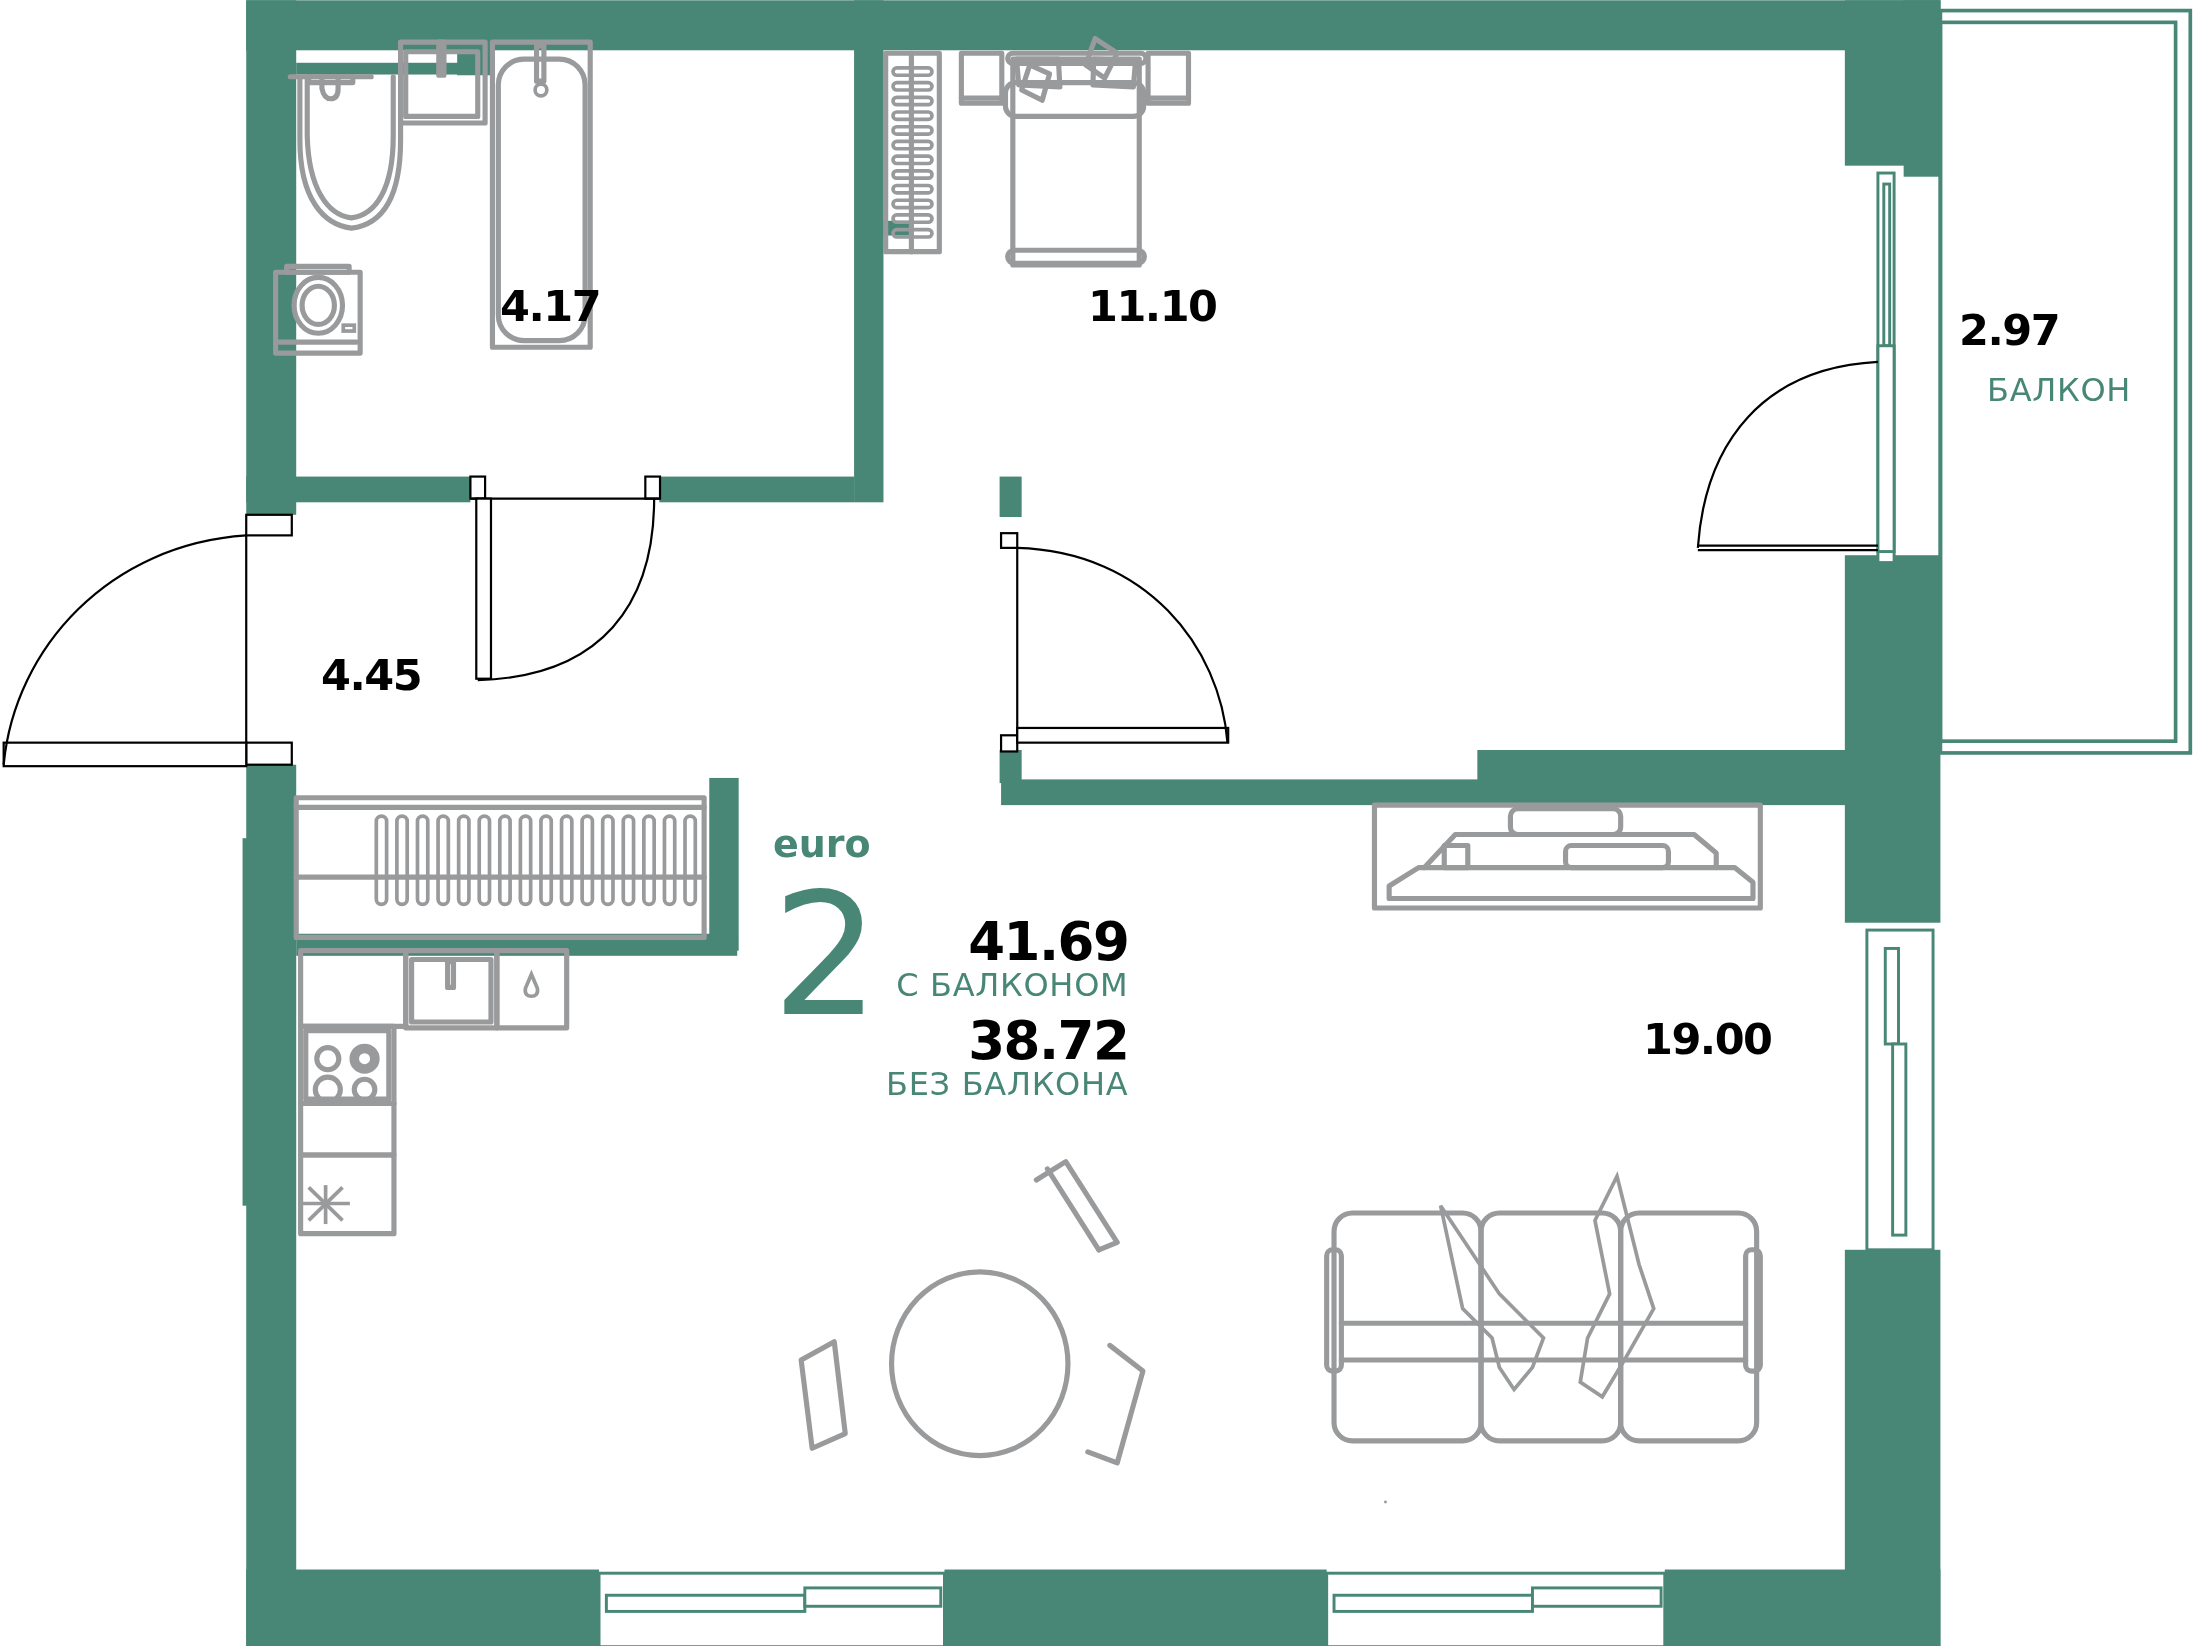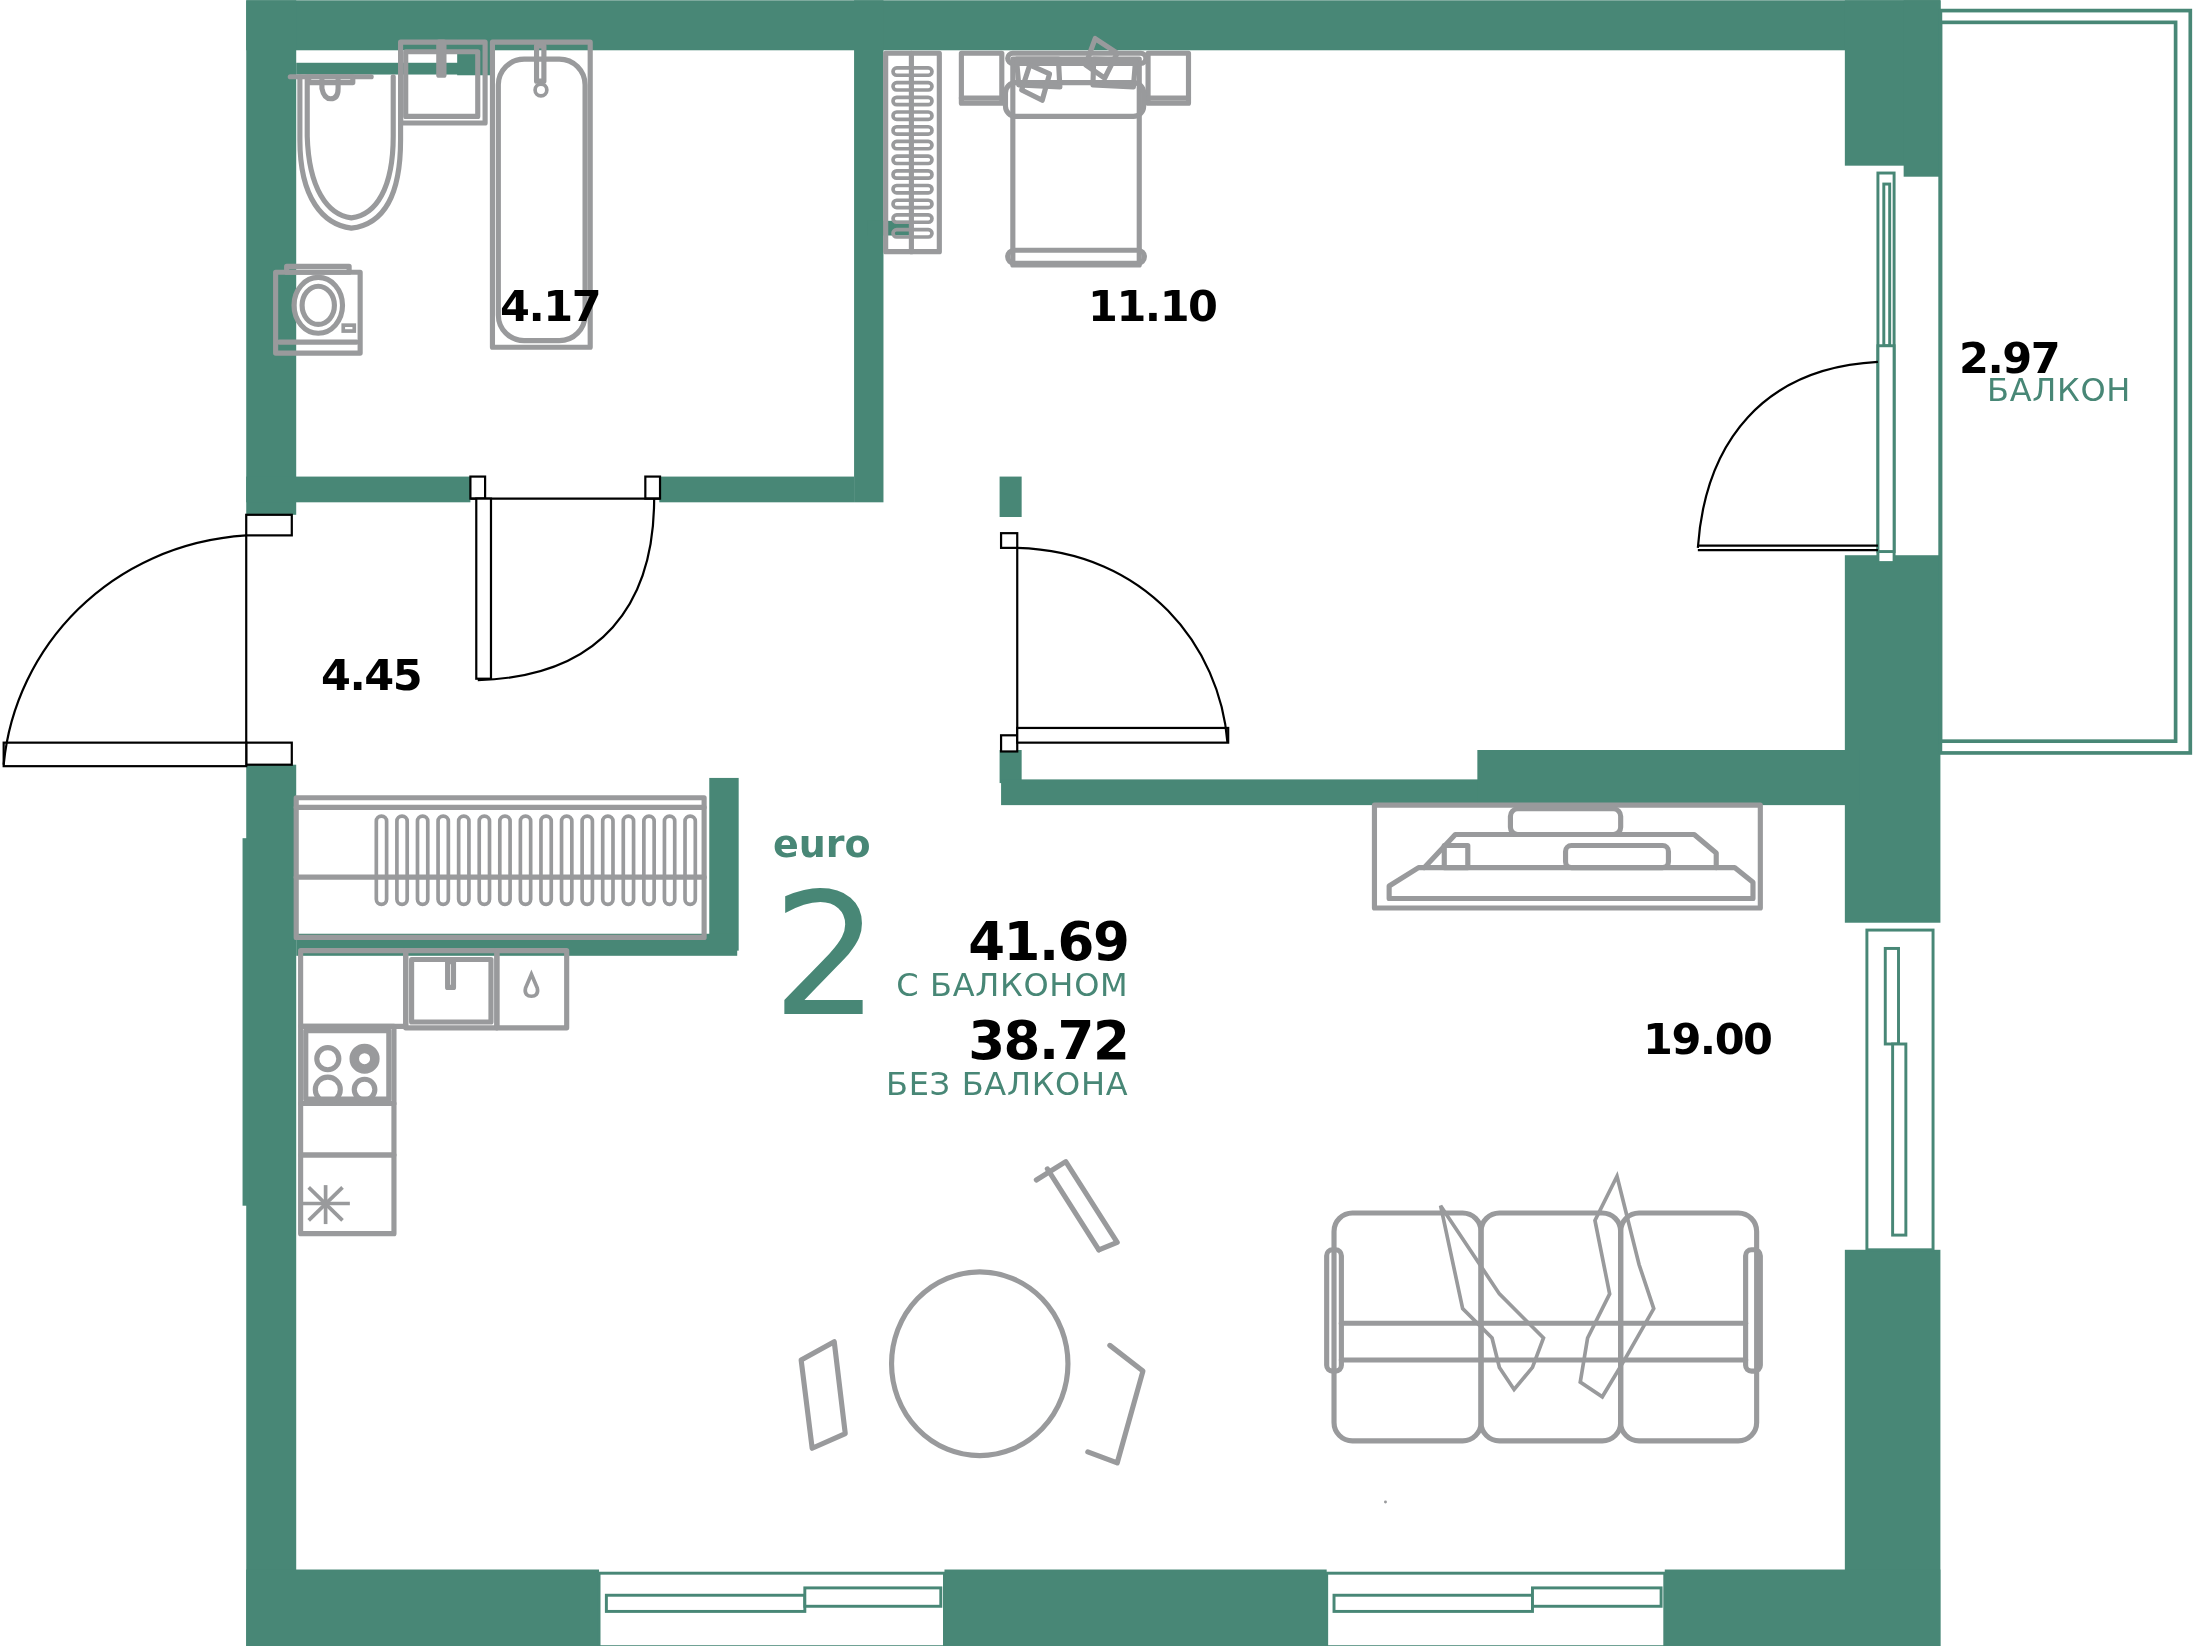--- a/index.html
+++ b/index.html
@@ -285,21 +285,21 @@
 </svg>
 
 <div class="label area-label" style="left:500px; top:281px;">4.17</div>
 
 <div class="label area-label" style="left:1088px; top:281px;">11.10</div>
 
 <div class="label area-label" style="left:321px; top:610px;margin-top:40px;">4.45</div>
 
 <div class="label area-label" style="left:1643px; top:1014px;">19.00</div>
 
-<div class="label area-label" style="left:1959px; top:305px;margin-top:28px;">2.97</div>
+<div class="label area-label" style="left:1959px; top:305px;">2.97</div>
 <div class="label balcony-word green-text" style="left:1955px; top:371px;margin-left:32px;">БАЛКОН</div>
 
 <div class="euro-label" style="left:773px; top:822px;">euro</div>
 
 <div class="rooms-count" style="left:772px; top:871px;">2</div>
 
 <div class="total-block" style="left:886px; top:915px;">
   <div class="total-num">41.69</div>
   <div class="total-caption">С БАЛКОНОМ</div>
   <div class="total-num">38.72</div>

